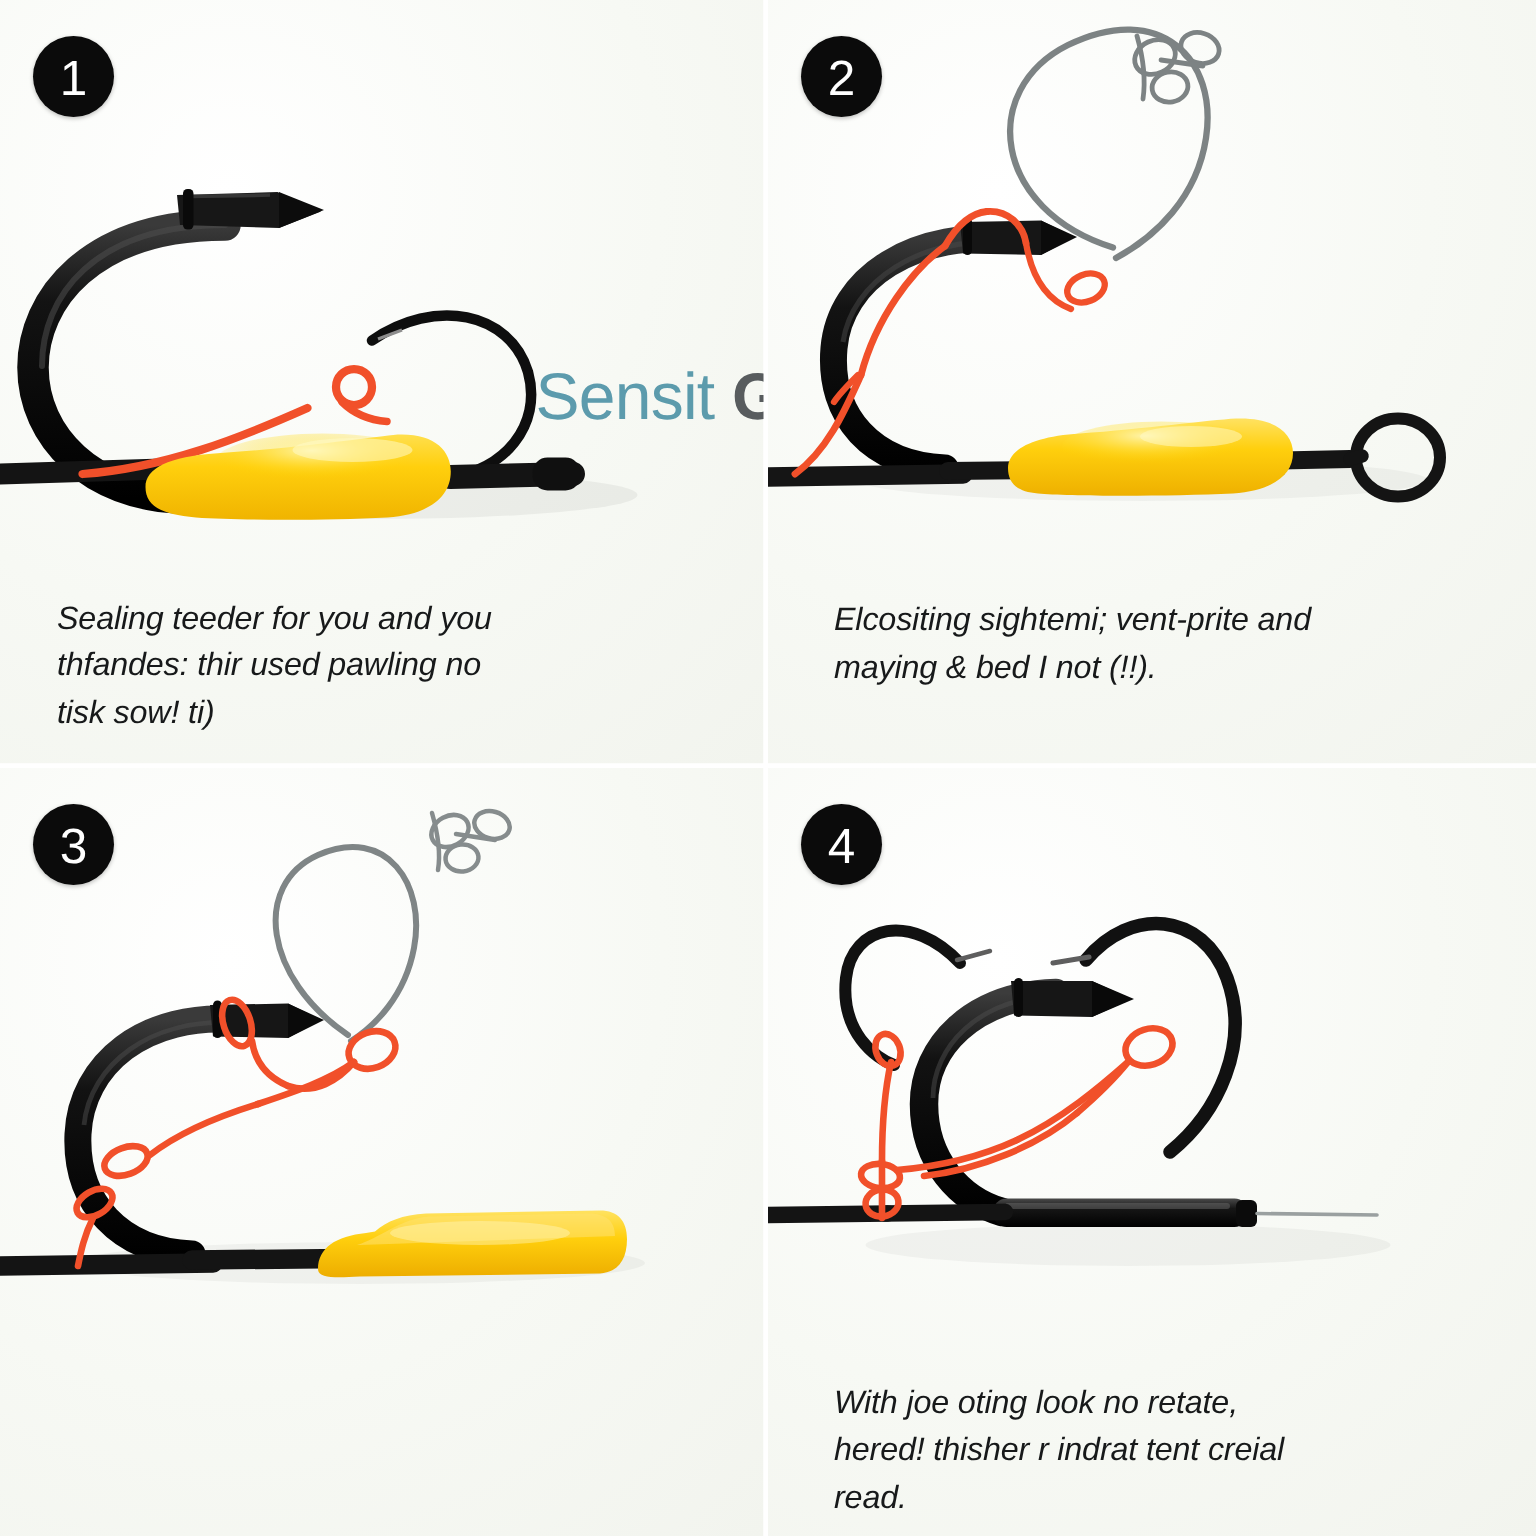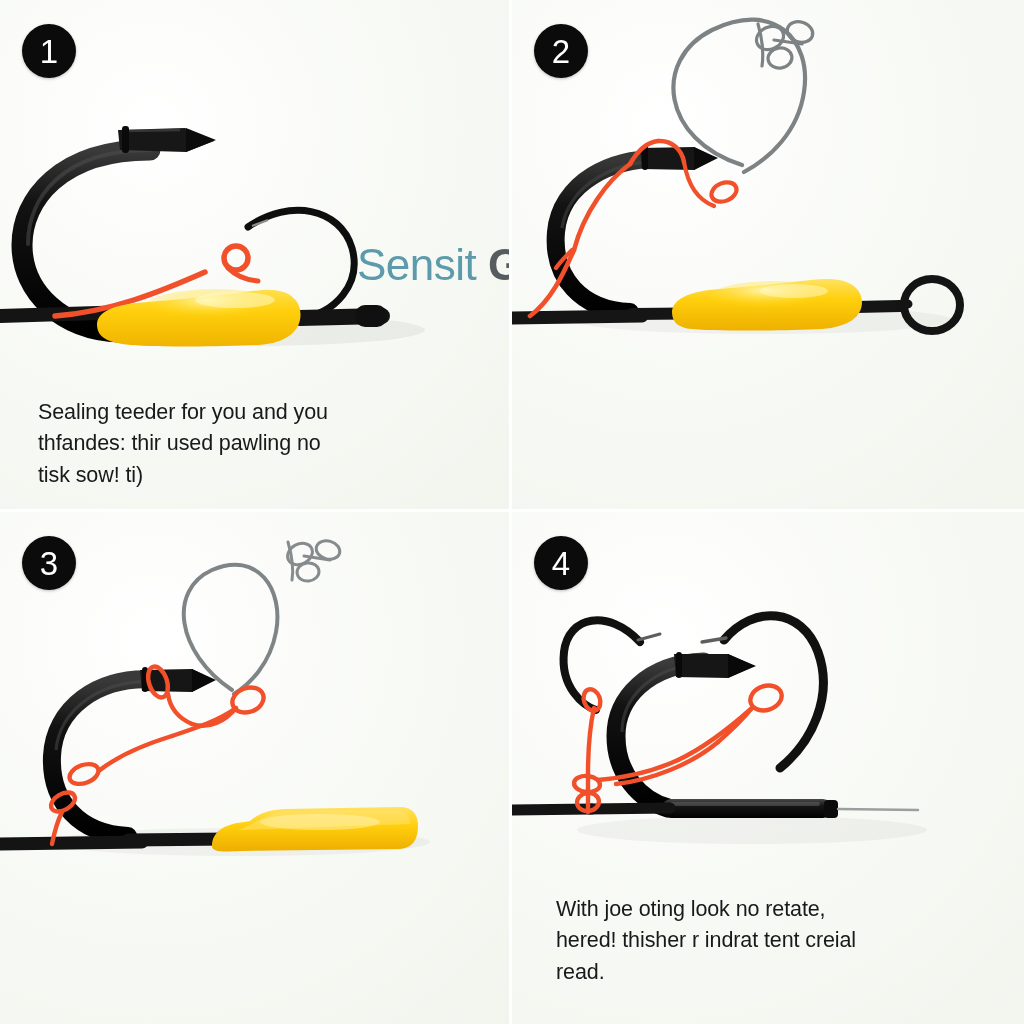--- a/index.html
+++ b/index.html
@@ -47,25 +47,26 @@
   .caption{
     position:absolute;
     left:38px;right:26px;
     bottom:18px;
     font-size:21.5px;
     line-height:1.46;
     color:#17191a;
     letter-spacing:-.1px;
     white-space:pre-line;
     z-index:35;
+    font-style:italic;
   }
   .panel.p1 .caption{bottom:18px;}
   .panel.p2 .caption{left:44px;bottom:48px;}
   .panel.p3 .caption{left:38px;bottom:22px;}
-  .panel.p4 .caption{left:44px;bottom:36px;}
+  .panel.p4 .caption{left:44px;bottom:10px;}
 
   
   .wm{
     position:absolute;
     z-index:30;
     font-size:44px;
     font-weight:400;
     letter-spacing:-.5px;
     opacity:.92;
     pointer-events:none;
@@ -210,20 +211,22 @@
                  C 250,304 294,298 312,297
                  C 338,296 350,307 350,320
                  C 350,335 336,345 310,347
                  C 268,349 200,349 180,347
                  C 166,346 160,340 160,330 Z" transform="translate(0,-18)" fill="url(#ylw2)"></path>
         <ellipse cx="262" cy="298" rx="66" ry="17" fill="url(#ylwhi2)"></ellipse>
         <ellipse cx="282" cy="291" rx="34" ry="7" fill="#fffac9" opacity=".5"></ellipse>
       </svg>
     </div>
 
+    <div class="caption">Elcositing sightemi; vent-prite and
+maying &amp; bed I not (!!).</div>
   </div>
 
   <div class="panel p3">
     <div class="badge">3</div>
 
     <div class="art">
       <svg viewBox="0 0 512 512" xmlns="http://www.w3.org/2000/svg">
         <defs>
           <linearGradient id="ylw3" x1="0" y1="0" x2="0" y2="1">
             <stop offset="0%" stop-color="#ffe261"></stop>

